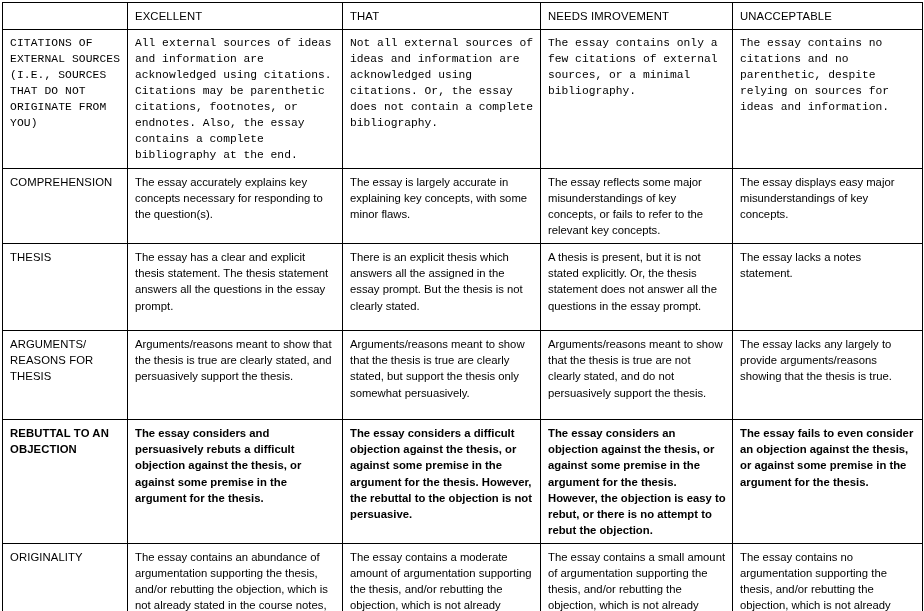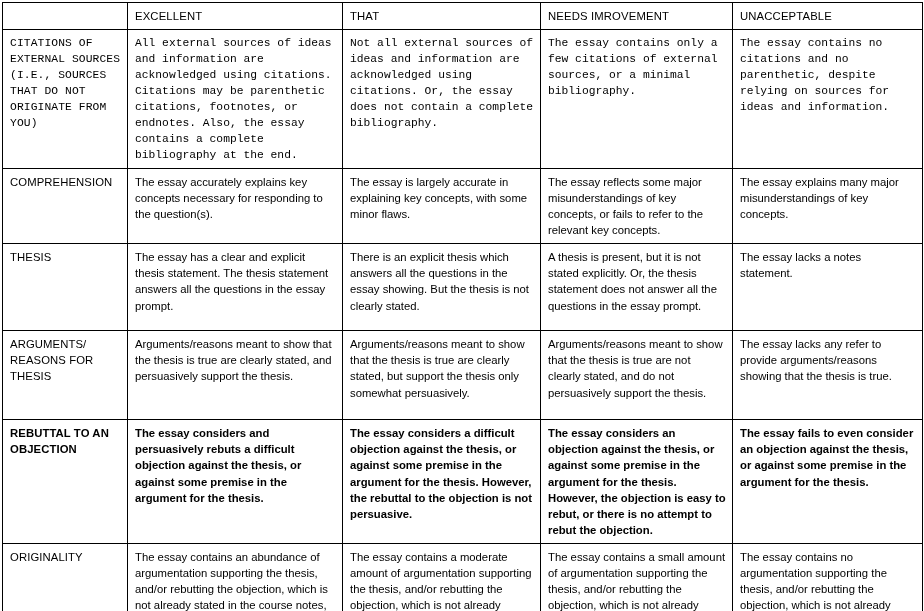--- a/index.html
+++ b/index.html
@@ -100,37 +100,37 @@
         <td class="body-cell">Not all external sources of ideas and information are acknowledged using citations. Or, the essay does not contain a complete bibliography.</td>
         <td class="body-cell">The essay contains only a few citations of external sources, or a minimal bibliography.</td>
         <td class="body-cell">The essay contains no citations and no parenthetic, despite relying on sources for ideas and information.</td>
       </tr>
 
       <tr class="r-comprehension">
         <td class="row-head">COMPREHENSION</td>
         <td class="body-cell">The essay accurately explains key concepts necessary for responding to the question(s).</td>
         <td class="body-cell">The essay is largely accurate in explaining key concepts, with some minor flaws.</td>
         <td class="body-cell">The essay reflects some major misunderstandings of key concepts, or fails to refer to the relevant key concepts.</td>
-        <td class="body-cell">The essay explains many major misunderstandings of key concepts.</td>
+        <td class="body-cell">The essay displays easy major misunderstandings of key concepts.</td>
       </tr>
 
       <tr class="r-thesis">
         <td class="row-head">THESIS</td>
         <td class="body-cell">The essay has a clear and explicit thesis statement. The thesis statement answers all the questions in the essay prompt.</td>
-        <td class="body-cell">There is an explicit thesis which answers all the questions in the essay showing. But the thesis is not clearly stated.</td>
+        <td class="body-cell">There is an explicit thesis which answers all the assigned in the essay prompt. But the thesis is not clearly stated.</td>
         <td class="body-cell">A thesis is present, but it is not stated explicitly.  Or, the thesis statement does not answer all the questions in the essay prompt.</td>
         <td class="body-cell">The essay lacks a notes statement.</td>
       </tr>
 
       <tr class="r-arguments">
         <td class="row-head">ARGUMENTS/ REASONS FOR THESIS</td>
         <td class="body-cell">Arguments/reasons meant to show that the thesis is true are clearly stated, and persuasively support the thesis.</td>
         <td class="body-cell">Arguments/reasons meant to show that the thesis is true are clearly stated, but support the thesis only somewhat persuasively.</td>
         <td class="body-cell">Arguments/reasons meant to show that the thesis is true are not clearly stated, and do not persuasively support the thesis.</td>
-        <td class="body-cell">The essay lacks any refer to provide arguments/reasons showing that the thesis is true.</td>
+        <td class="body-cell">The essay lacks any largely to provide arguments/reasons showing that the thesis is true.</td>
       </tr>
 
       <tr class="r-rebuttal">
         <td class="row-head">REBUTTAL TO AN OBJECTION</td>
         <td class="body-cell">The essay considers and persuasively rebuts a difficult objection against the thesis, or against some premise in the argument for the thesis.</td>
         <td class="body-cell">The essay considers a difficult objection against the thesis, or against some premise in the argument for the thesis. However, the rebuttal to the objection is not persuasive.</td>
         <td class="body-cell">The essay considers an objection against the thesis, or against some premise in the argument for the thesis. However, the objection is easy to rebut, or there is no attempt to rebut the objection.</td>
         <td class="body-cell">The essay fails to even consider an objection against the thesis, or against some premise in the argument for the thesis.</td>
       </tr>
 

